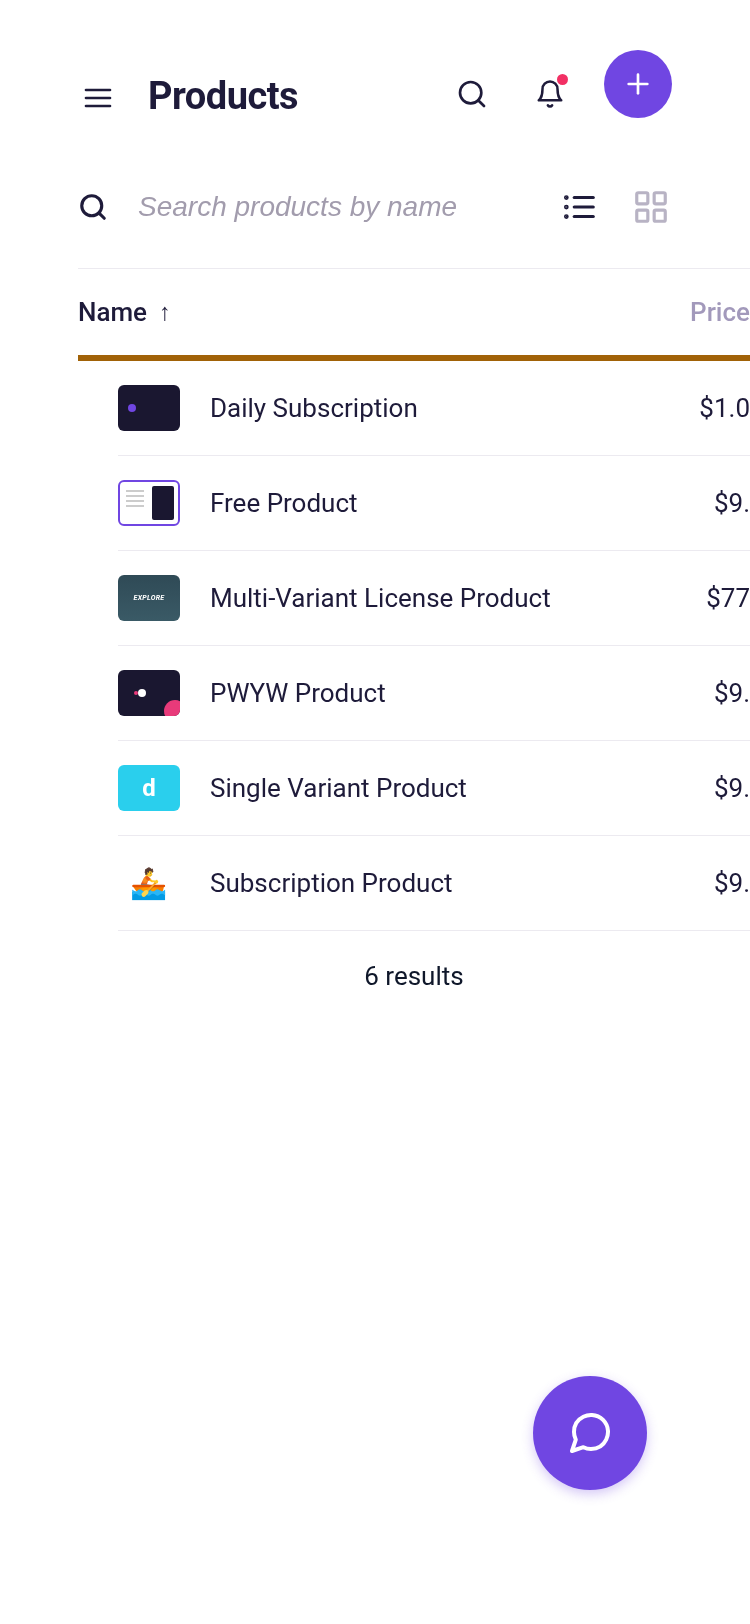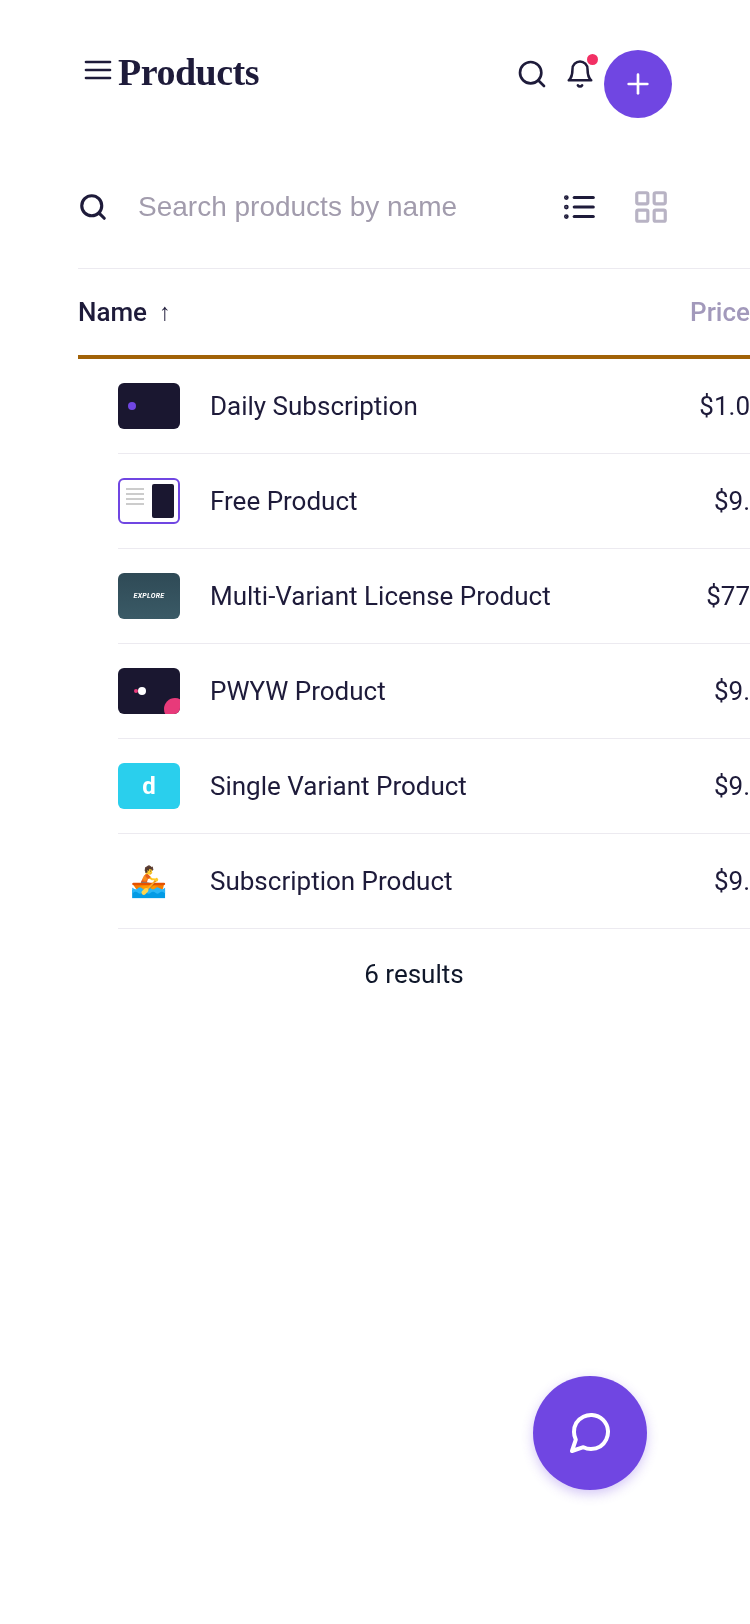--- a/index.html
+++ b/index.html
@@ -11,23 +11,23 @@
       font-family: -apple-system, BlinkMacSystemFont, "Segoe UI", Roboto, sans-serif;
       background: #fff;
       color: #1e1b3a;
       width: 750px;
       height: 1624px;
       overflow: hidden;
       position: relative;
     }
     .header {
       display: flex;
-      align-items: flex-start;
+      align-items: flex-end;
       padding: 50px 78px 30px 78px;
-      font-family: Liberation Serif, serif;
+      gap: 30px;
     }
     .menu-btn {
       display: flex;
       align-items: center;
       justify-content: center;
       width: 40px;
       height: 40px;
       cursor: pointer;
     }
     .page-title {
@@ -77,20 +77,21 @@
       justify-content: center;
     }
     .search-input {
       flex: 1;
       border: none;
       font-size: 28px;
       color: #1e1b3a;
       outline: none;
       background: transparent;
       min-width: 0;
+      font-style: italic;
     }
     .search-input::placeholder {
       color: #a29cad;
     }
     .view-btn {
       display: flex;
       align-items: center;
       justify-content: center;
       width: 42px;
       height: 42px;
@@ -98,21 +99,21 @@
     }
     .divider-top {
       margin-left: 78px;
       border-top: 1px solid #eceaf0;
     }
     .table-header {
       display: flex;
       align-items: flex-start;
       padding: 28px 0 28px 0;
       margin-left: 78px;
-      border-bottom: 4px solid #a16207;
+      border-bottom: 6px solid #a16207;
     }
     .th-name {
       font-size: 26px;
       font-weight: 500;
       color: #1e1b3a;
       display: flex;
       align-items: center;
       gap: 12px;
       flex: 1;
       cursor: pointer;

